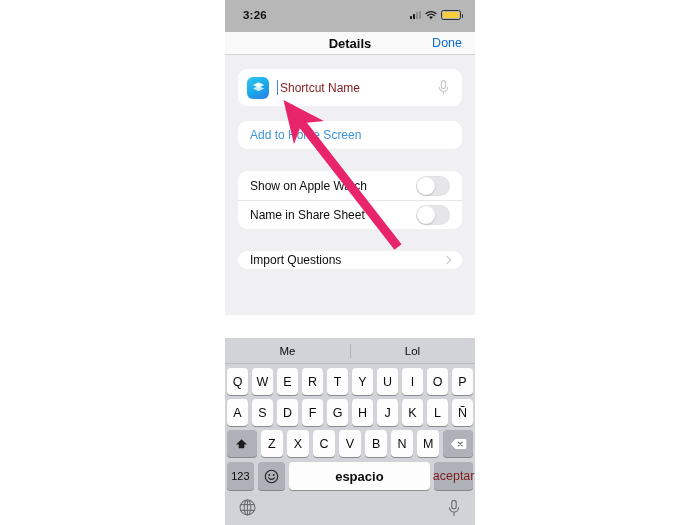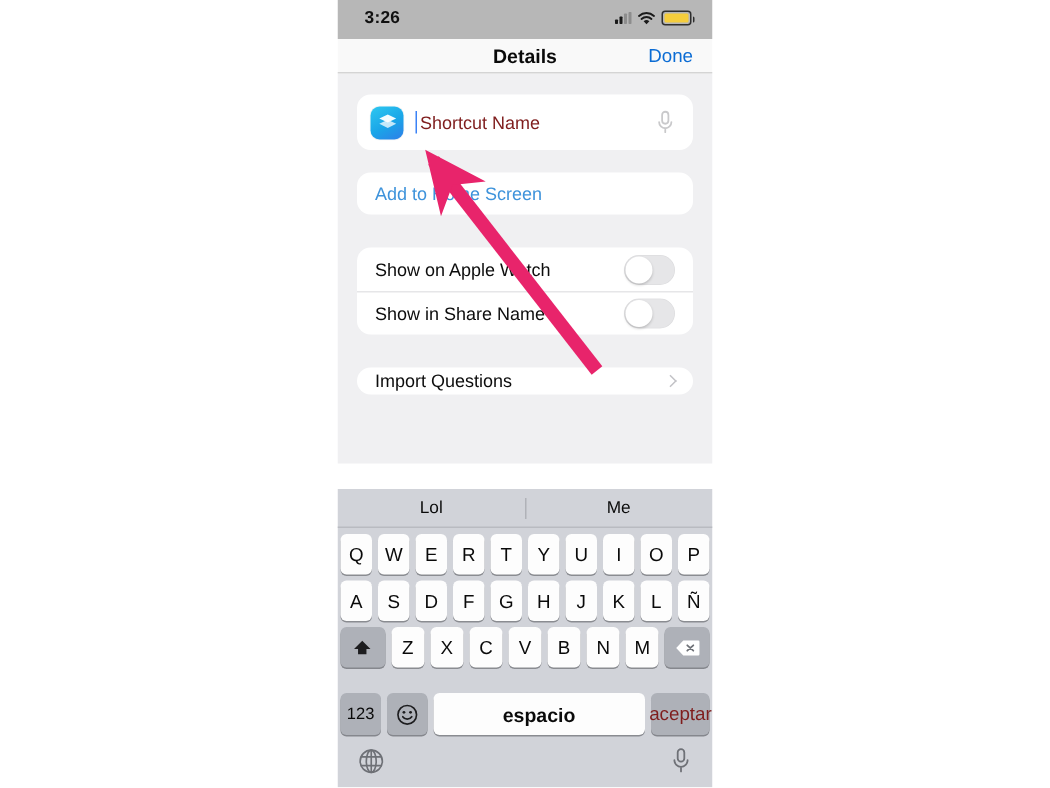--- a/index.html
+++ b/index.html
@@ -12,21 +12,21 @@
   }
   
   #phone {
     position:absolute;
     left:225px; top:0; width:250px; height:525px;
     background:#ffffff;
     overflow:hidden;
   }
   
   #statusbar {
-    height:26px; background:#b7b7b7;
+    height:32px; background:#b7b7b7;
     display:flex; align-items:center; justify-content:space-between;
     padding:0 14px 2px 18px;
     position:relative;
   }
   #status-time {
     font-size:11.5px; font-weight:bold; color:#111;
     letter-spacing:.2px;
   }
   #status-right { display:flex; align-items:center; gap:4px; }
   .sig { display:flex; align-items:flex-end; gap:1px; height:8px; }
@@ -148,21 +148,21 @@
     background:#fdfdfd; border-radius:4px;
     box-shadow:0 1px 0 #8a8c91;
     font-size:12.5px; color:#0a0a0a;
     display:flex; align-items:center; justify-content:center;
     height:27px; flex:1; min-width:0;
   }
   .key.dark { background:#aeb1b8; box-shadow:0 1px 0 #85878d; }
   .key.wide { flex:1.45; }
   .key.space { flex:5.3; font-size:13px;font-weight:bold; }
   #row4 { margin-top:5px; }
-  #row4 .key { height:28px;margin-top:12px; }
+  #row4 .key { height:28px; }
   .key.shift, .key.del { flex:1.35; }
   .key.num { font-size:11px; }
   .key.accept { color:#7f1d1d; }
   #bottombar {
     height:31px; display:flex; align-items:center; justify-content:space-between;
     padding:0 14px; margin-top:4px;
   }
   .bi { opacity:.65; }
 
   
@@ -233,43 +233,43 @@
     <div class="gap-md"></div>
 
     <div class="card">
       <div class="toggle-row">
         <span class="row-label">Show on Apple Watch</span>
         <span class="switch">
             <i></i>
           </span>
       </div>
       <div class="toggle-row">
-        <span class="row-label">Show in Share Name</span>
+        <span class="row-label">Name in Share Sheet</span>
         <span class="switch">
             <i></i>
           </span>
       </div>
     </div>
 
     <div class="gap-md"></div>
 
     <div class="card">
       <div id="import-row">
         <span class="row-label">Import Questions</span>
         <span class="chev"></span>
       </div>
     </div>
 
   </div>
 
   <div id="keyboard">
 
     <div id="predict">
+      <div class="predict-cell">Me</div>
       <div class="predict-cell">Lol</div>
-      <div class="predict-cell">Me</div>
     </div>
 
     <div class="krow" id="row1">
       <div class="key">Q</div>
       <div class="key">W</div>
       <div class="key">E</div>
       <div class="key">R</div>
       <div class="key">T</div>
       <div class="key">Y</div>
       <div class="key">U</div>

